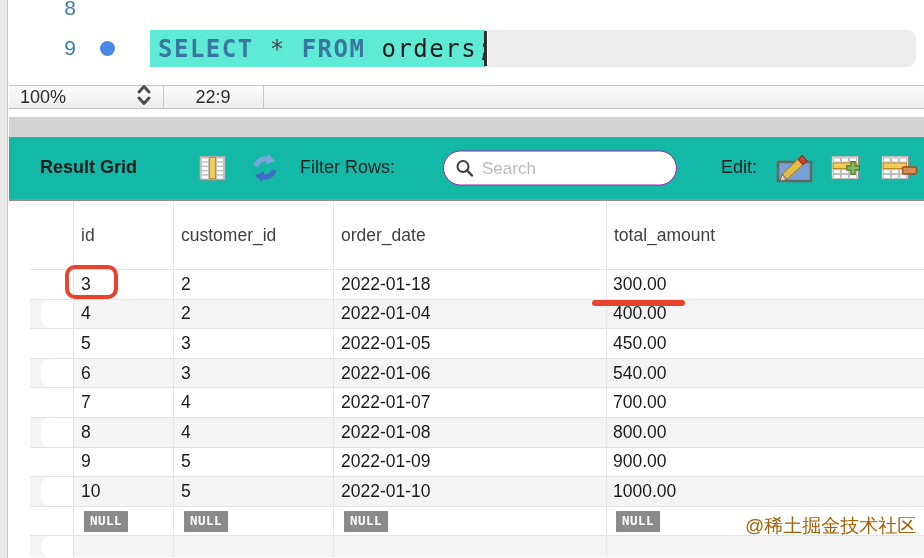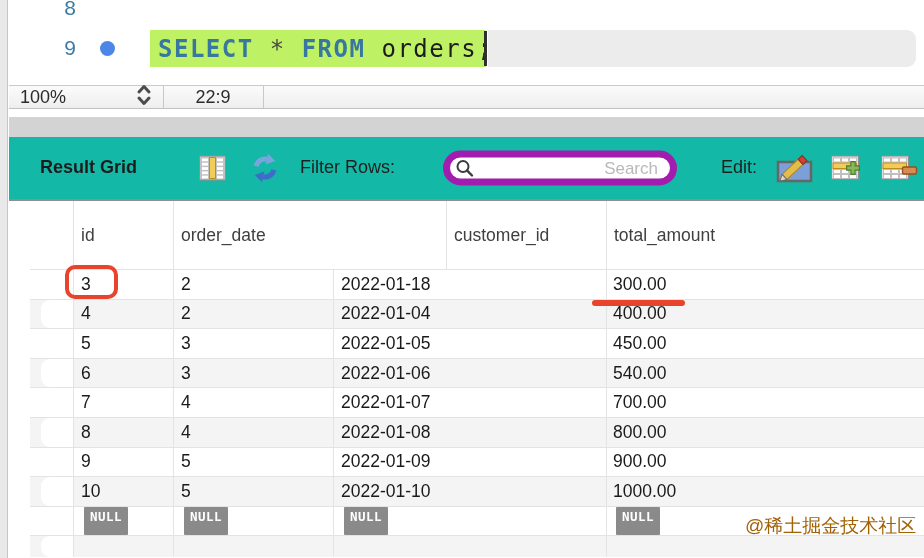--- a/index.html
+++ b/index.html
@@ -9,21 +9,21 @@
   
   .left-strip { position:absolute; left:0; top:0; width:8px; height:558px; background:#e9e9e9; border-right:1px solid #c6c6c6; z-index:40; }
 
   
   .editor { position:absolute; left:0; top:0; width:924px; height:85px; background:#fff; }
   .line-num { position:absolute; left:16px; width:60px; text-align:right; font-size:21px; color:#3d7ba6; }
   .line-num.l8 { top:-4px; }
   .line-num.l9 { top:36px; }
   .breakpoint-dot { position:absolute; left:100px; top:41px; width:15px; height:15px; border-radius:50%; background:#4c87e8; }
   .current-line-band { position:absolute; left:488px; right:8px; top:30px; height:37px; background:#ececec; border-radius:0 9px 9px 0; }
-  .selection { position:absolute; left:150px; top:30px; width:336px; height:37px; background:#bef264;
+  .selection { position:absolute; left:150px; top:30px; width:336px; height:37px; background:#5eead4;
                display:flex; align-items:center; gap:16px; padding-left:8px;
                font-family:"DejaVu Sans Mono", monospace; font-size:24px; letter-spacing:1.5px; white-space:pre; }
   .kw { color:#38789e; font-weight:bold; }
   .op { color:#4a4a4a; }
   .ident { color:#1c1c1c; }
   .text-cursor { position:absolute; left:484px; top:31px; width:3px; height:35px; background:#2f2f2f; }
 
   
   .statusbar { position:absolute; left:9px; right:0; top:85px; height:24px; background:linear-gradient(#fbfbfb,#eeeeee);
                border-top:1px solid #c9c9c9; border-bottom:1px solid #c2c2c2; }
@@ -38,22 +38,22 @@
   .grayband { position:absolute; left:9px; right:0; top:117px; height:20px; background:#d3d3d3; }
 
   
   .toolbar { position:absolute; left:9px; right:0; top:137px; height:64px; background:#14b8a6; border-bottom:2px solid #8f8f8f; }
   .toolbar > * { position:absolute; top:50%; transform:translateY(-50%); }
   .rg-title { left:31px; font-size:18px; font-weight:bold; color:#1c1c1c; margin-top:-1px; }
   .icon-btn { cursor:default; line-height:0; }
   .grid-icon-btn { left:189px; } .refresh-btn { left:240px; }
   .filter-label { left:291px; font-size:18px; color:#1f1f1f; margin-top:-1px; }
   .search-wrap { left:434px; width:234px; height:35px; }
-  .search-input { width:100%; height:100%; border:7px solid #a21caf; border-radius:17.5px; background:#fff;
-                  padding:0 12px 0 38px; font-size:17px; color:#333; font-family:"Liberation Sans", sans-serif; outline:none;text-align:right; }
+  .search-input { width:100%; height:100%; border:1px solid #a21caf; border-radius:17.5px; background:#fff;
+                  padding:0 12px 0 38px; font-size:17px; color:#333; font-family:"Liberation Sans", sans-serif; outline:none; }
   .search-input::placeholder { color:#b9b9b9; }
   .search-glass { position:absolute; left:12px; top:8px; }
   .edit-label { left:712px; font-size:18px; color:#1f1f1f; margin-top:-1px; }
   .pencil-btn { left:765px; } .addrow-btn { left:821px; } .delrow-btn { left:871px; }
 
   
   .grid-area { position:absolute; left:9px; right:0; top:201px; bottom:0; background:#fff;text-align:center; }
   .header-row { position:absolute; left:21px; right:0; top:0; height:68px; display:flex; }
   .h-gutter { width:44px; border-right:1px solid #e0e0e0; }
   .h-cell { display:flex; align-items:center; padding-left:7px; font-size:17.5px; color:#3f3f3f; }
@@ -63,21 +63,21 @@
   .gutter-cell { width:44px; position:relative; border-right:1px solid #e4e4e4; }
   .grid-row.alt .gutter-cell::after { content:""; position:absolute; right:0; top:0; bottom:0; width:32px; background:#fff; border-radius:9px 0 0 9px; }
   .cell { display:flex; align-items:center; padding-left:7px; font-size:17.5px; color:#1a1a1a; overflow:hidden; }
   .c0 { width:100px; border-right:1px solid #e4e4e4; }
   .c1 { width:160px; border-right:1px solid #e4e4e4; }
   .c2 { width:273px; border-right:1px solid #e4e4e4; }
   .c3 { flex:1; }
   .cell.c3 { padding-left:6px; }
   .grid-row.filler { height:22px; }
   .null-badge { background:#8a8a8a; color:#ffffff; font-family:"DejaVu Sans Mono", monospace; font-weight:bold;
-                font-size:12.5px; letter-spacing:0.5px; padding:2px 6px 11px; border-radius:1px; margin-left:3px; }
+                font-size:12.5px; letter-spacing:0.5px; padding:2px 6px 4px; border-radius:1px; margin-left:3px; }
 
   
   .red-box { position:absolute; left:65px; top:265px; width:53px; height:34px; border:4px solid #e8432c; border-radius:10px; z-index:30; }
   .red-underline { position:absolute; left:592px; top:300px; width:93px; height:6px; background:#e8432c; border-radius:3px; z-index:30; }
 
   
   .watermark { position:absolute; left:745px; top:513px; font-size:19px; color:#a16207; z-index:35; white-space:nowrap; }
 </style>
 </head>
 <body>
@@ -204,22 +204,22 @@
         <rect x="3" y="10.5" width="23.5" height="5.5" fill="#f2cc5a" stroke="#bd8d1e"></rect>
         <rect x="22.5" y="14.5" width="14" height="7" rx="1.5" fill="#d68d55" stroke="#9a4f1d" stroke-width="1.4"></rect>
       </svg>
     </div>
   </div>
 
   <div class="grid-area">
     <div class="header-row">
       <div class="h-gutter"></div>
       <div class="h-cell c0">id</div>
+      <div class="h-cell c1">customer_id</div>
       <div class="h-cell c2">order_date</div>
-      <div class="h-cell c1">customer_id</div>
       <div class="h-cell c3">total_amount</div>
     </div>
     <div class="grid-body">
         <div class="grid-row">
           <div class="gutter-cell"></div>
           <div class="cell c0">3</div>
           <div class="cell c1">2</div>
           <div class="cell c2">2022-01-18</div>
           <div class="cell c3">300.00</div>
         </div>

